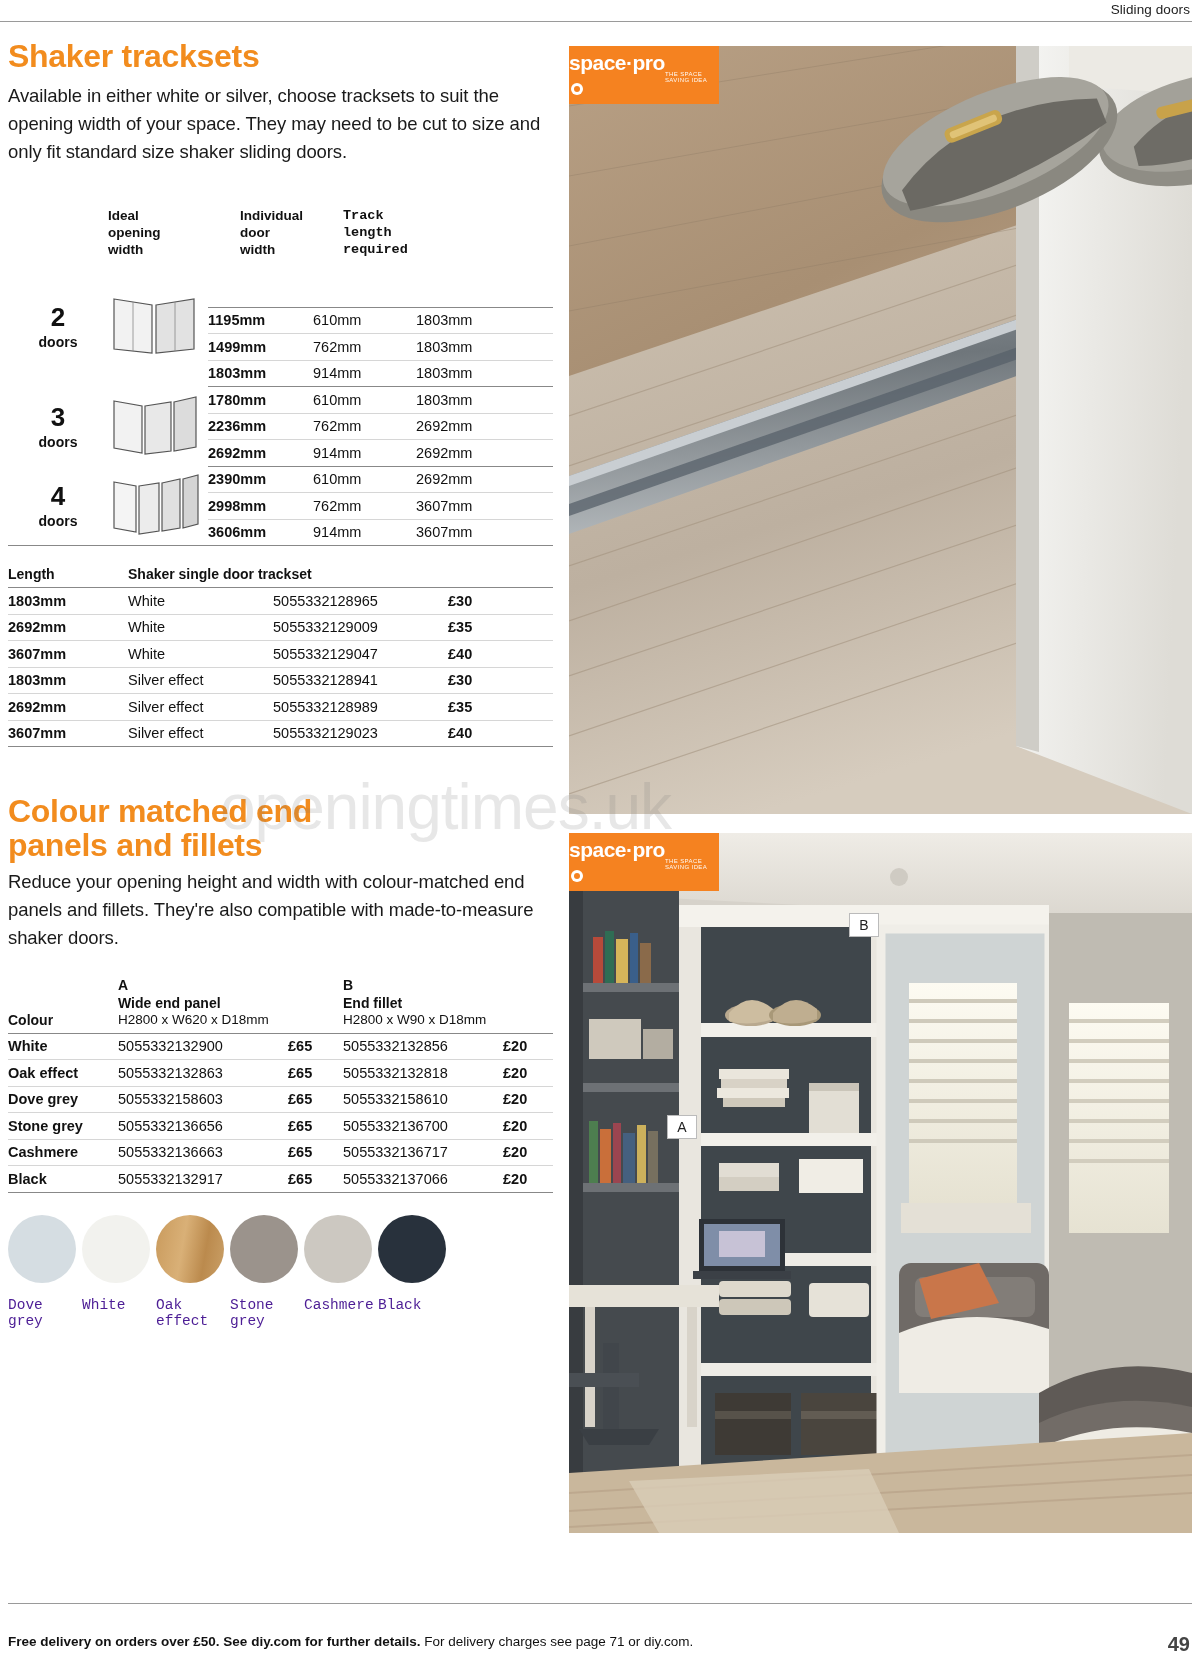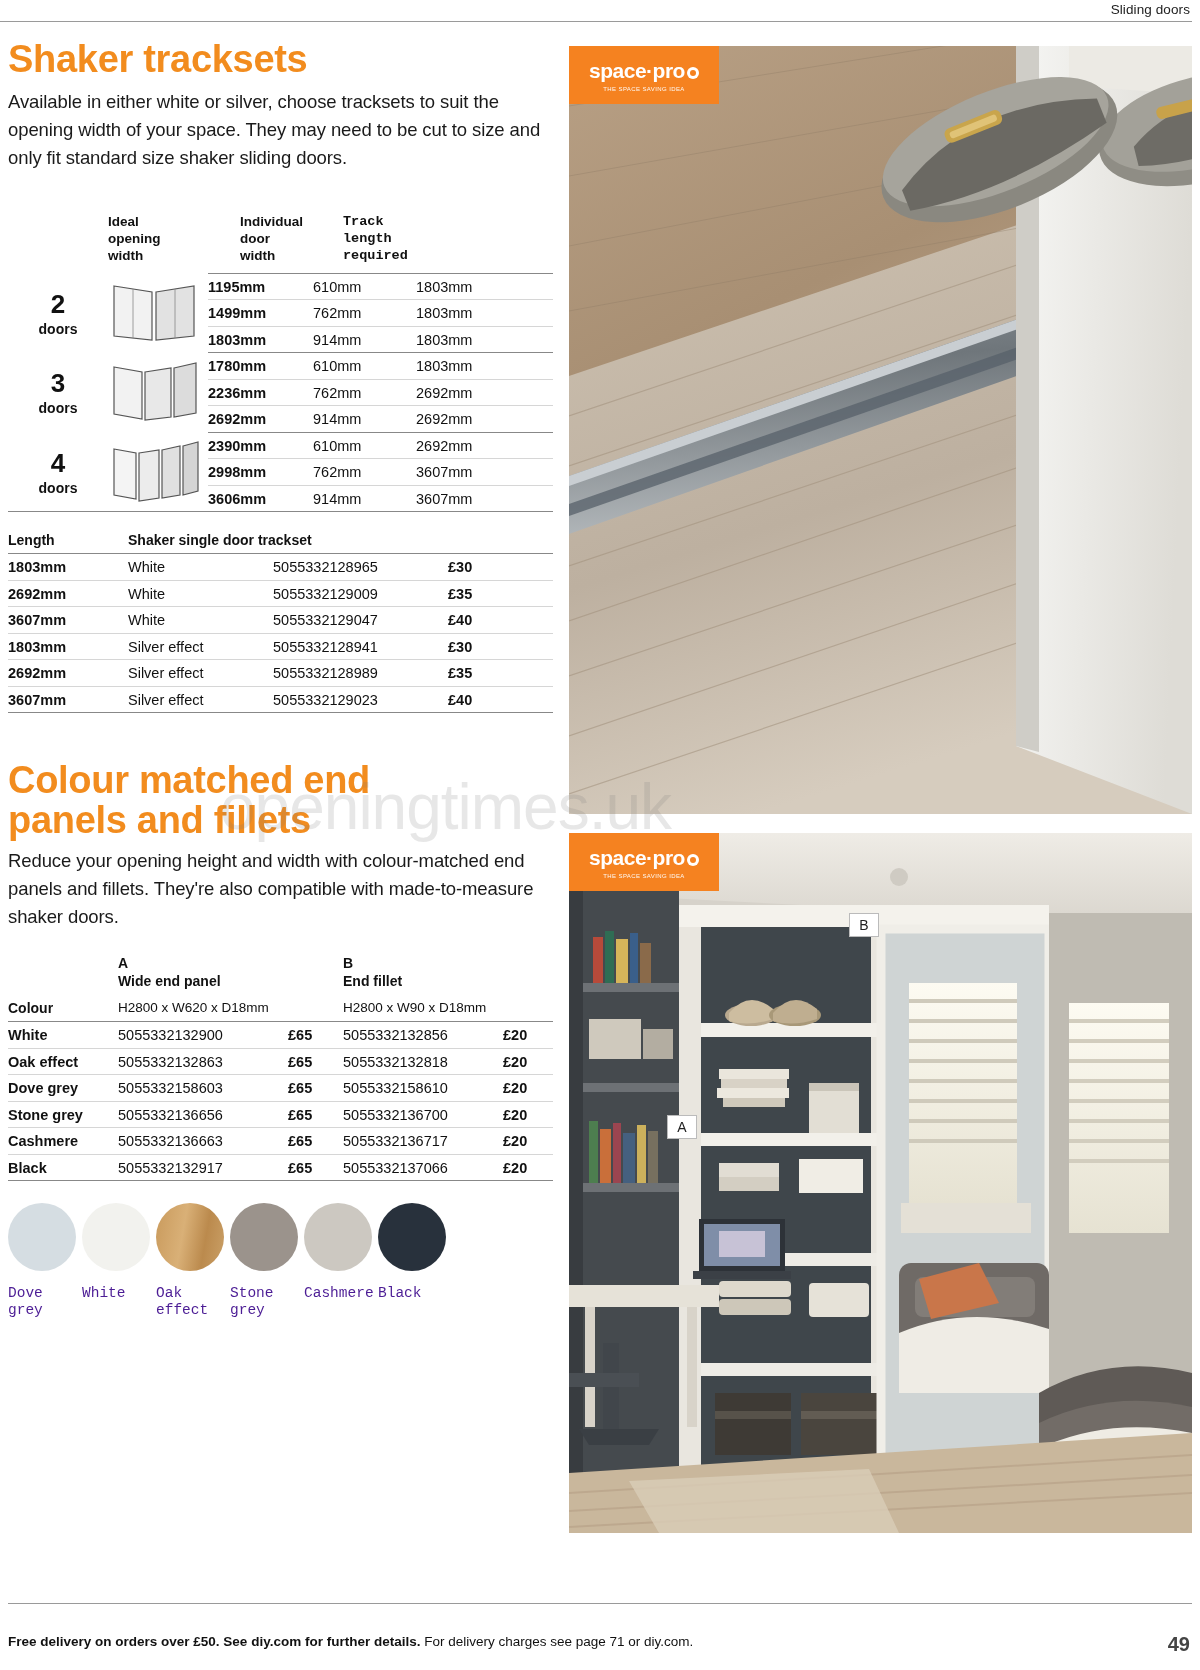--- a/index.html
+++ b/index.html
@@ -38,21 +38,21 @@
 
   
   .left-col {
     position: absolute;
     left: 8px;
     top: 40px;
     width: 545px;
   }
 
   h1.section-title {
-    font-size: 38px;
+    font-size: 32px;
     line-height: 1.05;
     color: #F28C1E;
     margin: 0 0 8px 0;
     font-weight: bold;
     letter-spacing: -0.3px;
   }
   h1.section-title.two-line { margin-bottom: 6px; }
 
   p.section-intro {
     font-size: 18.5px;
@@ -96,21 +96,21 @@
   }
   .ts-rows { flex: 1; }
   .ts-row {
     display: flex;
     font-size: 14.5px;
     height: 26.5px;
     align-items: center;
     border-top: 1px solid #d6d6d6;
   }
   .ts-row.first { border-top: 1px solid #888; }
-  .ts-group.g1 .ts-row.first { border-top: 1px solid #888; }
+  .ts-group.g1 .ts-row.first { border-top: 1px solid #888; margin-top: 40px; }
   .ts-row .v0 { width: 105px; font-weight: bold; }
   .ts-row .v1 { width: 103px; }
   .ts-row .v2 { width: 110px; }
   .ts-group-sep { border-top: 1px solid #888; }
 
   
   .door-svg { display: block; }
 
   
   .price-tbl { margin-top: 20px; width: 545px; }
@@ -145,21 +145,21 @@
   
   .cm-section { margin-top: 48px; }
 
   .cm-tbl { margin-top: 24px; width: 545px; }
   .cm-headrow1 { display: flex; font-size: 14px; font-weight: bold; }
   .cm-headrow1 .x0 { width: 110px; }
   .cm-headrow1 .x1 { width: 225px; }
   .cm-headrow2 { display: flex; font-size: 14px; font-weight: bold; margin-top: 2px; }
   .cm-headrow2 .x0 { width: 110px; }
   .cm-headrow2 .x1 { width: 225px; }
-  .cm-headrow3 { display: flex; font-size: 13.5px; margin-top: 11px; padding-bottom: 5px; }
+  .cm-headrow3 { display: flex; font-size: 13.5px; margin-top: 1px; padding-bottom: 5px; }
   .cm-headrow3 .x0 { width: 110px; font-weight: bold; font-size: 14px; }
   .cm-headrow3 .x1 { width: 225px; }
   .cm-row {
     display: flex;
     font-size: 14.5px;
     height: 26.5px;
     align-items: center;
     border-top: 1px solid #d6d6d6;
   }
   .cm-row.first { border-top: 1px solid #888; }
@@ -208,21 +208,21 @@
     background: #8d8d8d;
   }
 
   .logo-badge {
     position: absolute;
     left: 0; top: 0;
     width: 150px; height: 58px;
     background: #F58220;
     color: #fff;
     display: flex;
-    flex-direction: column;
+    flex-direction: row;
     align-items: center;
     justify-content: center;
     z-index: 5;
   }
   .logo-main {
     font-size: 21px;
     font-weight: bold;
     letter-spacing: -0.5px;
     position: relative;
   }

